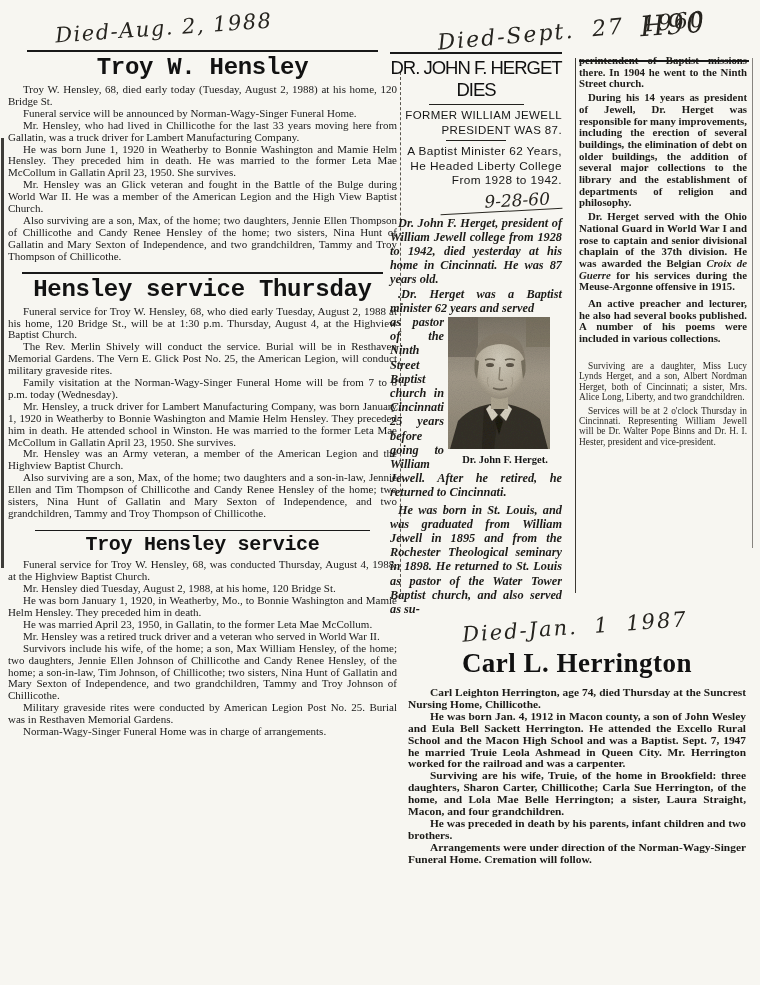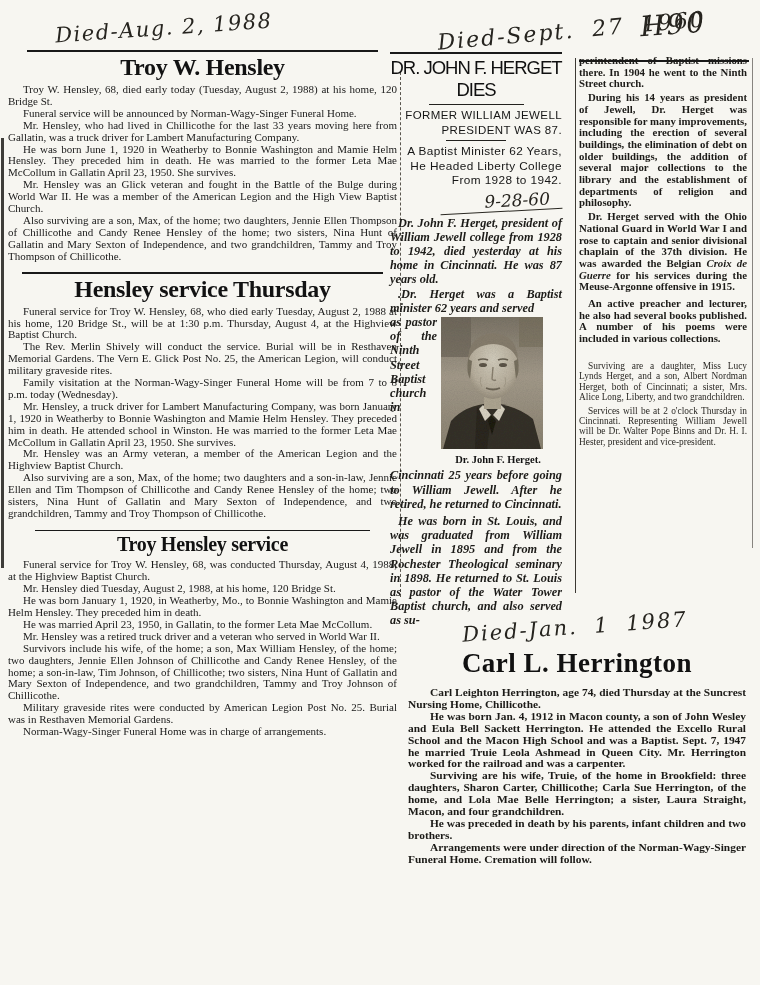--- a/index.html
+++ b/index.html
@@ -18,21 +18,21 @@
     white-space:nowrap;
   }
   
   .hrule{background:#191919;height:2px;}
   .vdash{border-left:1px dashed #5a564e;width:0;}
   .vsolid{background:#3c3933;width:1px;}
   .edgebar{background:#1d1c19;width:3px;opacity:.85;}
   
   .col-left{left:8px;top:50px;width:389px;}
   .sans-head{
-    font-family:Liberation Serif, serif;
+    font-family:Liberation Mono, monospace;
     font-weight:bold;text-align:center;color:#121212;
     margin:2px 0 3px 0;letter-spacing:-0.3px;
   }
   .h-a1{font-size:24px;}
   .h-a2{font-size:24px;}
   .h-a3{font-size:20px;text-align:center;}
   .news{
     font-size:11px;line-height:11.9px;text-align:justify;
     color:#191919;
   }
@@ -51,21 +51,21 @@
     letter-spacing:.4px;margin:3px 0;color:#161616;
   }
   .midrule{height:1px;background:#22211e;margin:3px auto;}
   .herget-body{font-size:12.3px;line-height:14.2px;font-weight:bold;text-align:justify;color:#1c1b18;}
   .herget-body p{margin:0;text-indent:8px;font-style:italic;}
   .hand-date-inline{
     display:block;text-align:right;padding-right:12px;
     font-size:17px;transform:rotate(-3deg);
     border-bottom:1.5px solid #2a2822;width:110px;margin:2px 0 4px auto;
   }
-  .portrait-float{float:right;width:114px;margin:2px 7px 1px 4px;}
+  .portrait-float{float:right;width:114px;margin:2px 0 1px 4px;}
   .portrait-caption{
     font-family:"Liberation Serif", serif;font-weight:bold;
     font-size:10.5px;text-align:center;margin-top:1px;color:#141414;
   }
   .clearfix{clear:both;}
   
   .col-right{left:579px;top:55px;width:168px;}
   .herget-col2{font-size:10.8px;line-height:11.7px;font-weight:bold;text-align:justify;color:#1c1b18;}
   .herget-col2 p{margin:0 0 2px 0;text-indent:9px;}
   .herget-col2 .smalltype{font-size:9.4px;line-height:10.4px;font-weight:normal;color:#2a2824;}

